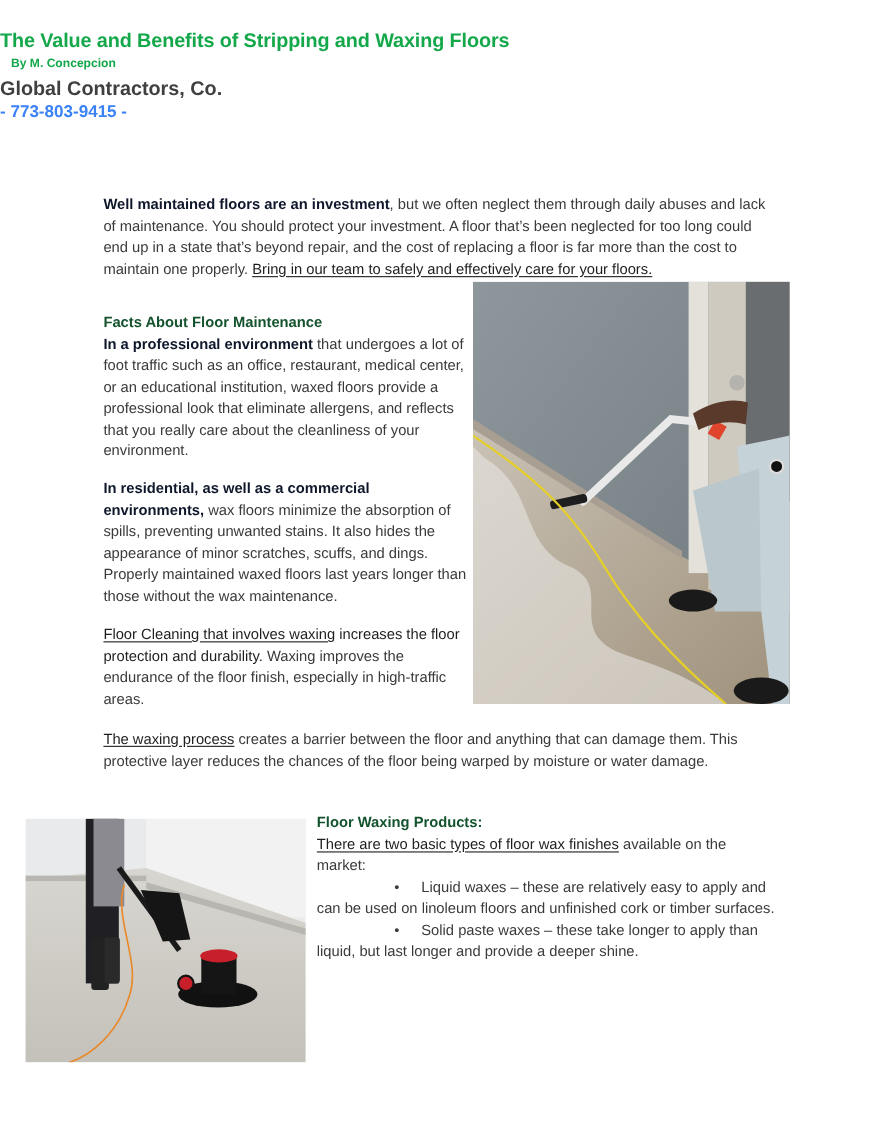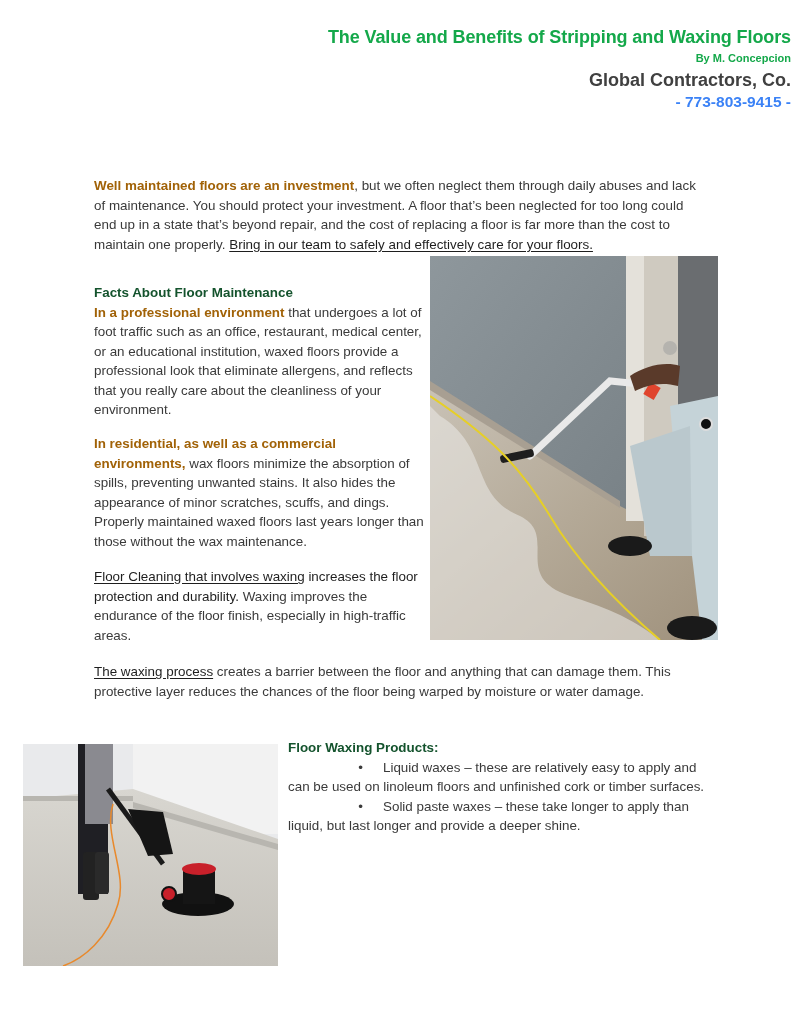--- a/index.html
+++ b/index.html
@@ -1,27 +1,27 @@
 <!DOCTYPE html>
 <html><head>
   <meta charset="utf-8">
   <style>
     * { box-sizing: border-box; margin: 0; padding: 0; }
     html, body { width: 791px; height: 1024px; background: #ffffff; overflow: hidden; }
     body { position: relative; font-family: "Liberation Sans", "DejaVu Sans", sans-serif; color: #333333; }
 
-    .header { position: absolute; left: 0; top: 26px; width: 791px; text-align: right; }
+    .header { position: absolute; left: 0; top: 26px; width: 791px; text-align: left; }
     .h-title { color: #14a84a; font-weight: bold; font-size: 18px; line-height: 22px; letter-spacing: -0.1px; }
     .h-by { color: #14a84a; font-weight: bold; font-size: 11px; line-height: 20px; margin-left: 10px; }
     .h-company { color: #404040; font-weight: bold; font-size: 18px; line-height: 24px; }
     .h-call { color: #111111; font-weight: bold; font-size: 15.5px; line-height: 22px; letter-spacing: -0.2px; }
     .h-phone { color: #3b82f6; font-weight: bold; font-size: 15.5px; line-height: 20px; }
 
     .para { position: absolute; font-size: 13.4px; line-height: 19.5px; color: #3a3a3a; }
-    .para b { color: #a16207; }
+    .para b { color: #0f172a; }
     .u { text-decoration: underline; text-underline-offset: 2px; }
     .dark { color: #1e1e1e; }
 
     #intro { left: 94px; top: 176px; width: 612px; }
     #facts { left: 94px; top: 283px; width: 330px; }
     #residential { left: 94px; top: 434px; width: 330px; }
     #cleaning { left: 94px; top: 567px; width: 330px; }
     #process { left: 94px; top: 662px; width: 610px; }
     #products { left: 288px; top: 738px; width: 418px; }
 
@@ -52,20 +52,21 @@
 </div>
 
 <p class="para" id="residential"><b>In residential, as well as a commercial environments,</b><span> wax floors minimize the absorption of spills, preventing unwanted stains. It also hides the appearance of minor scratches, scuffs, and dings. Properly maintained waxed floors last years longer than those without the wax maintenance.</span></p>
 
 <p class="para" id="cleaning"><span class="u dark">Floor Cleaning that involves waxing</span><span class="dark"> increases the floor protection and durability.</span><span> Waxing improves the endurance of the floor finish, especially in high-traffic areas.</span></p>
 
 <p class="para" id="process"><span class="u dark">The waxing process</span><span> creates a barrier between the floor and anything that can damage them. This protective layer reduces the chances of the floor being warped by moisture or water damage.</span></p>
 
 <div class="para" id="products">
   <div class="heading">Floor Waxing Products:</div>
+  <p><span class="u dark">There are two basic types of floor wax finishes</span><span> available on the market:</span></p>
   <p class="bullet-line"><span class="dot">•</span><span>Liquid waxes – these are relatively easy to apply and can be used on linoleum floors and unfinished cork or timber surfaces.</span></p>
   <p class="bullet-line"><span class="dot">•</span><span>Solid paste waxes – these take longer to apply than liquid, but last longer and provide a deeper shine.</span></p>
 </div>
 
 <div class="photo" id="photo-right" title="Worker stripping a floor with a wet vacuum wand beside a gray wall">
   <svg viewBox="0 0 288 384" preserveAspectRatio="none">
     <defs>
       <linearGradient id="wallG" x1="0" y1="0" x2="1" y2="1">
         <stop offset="0" stop-color="#8e979c"></stop>
         <stop offset="1" stop-color="#6f787d"></stop>

